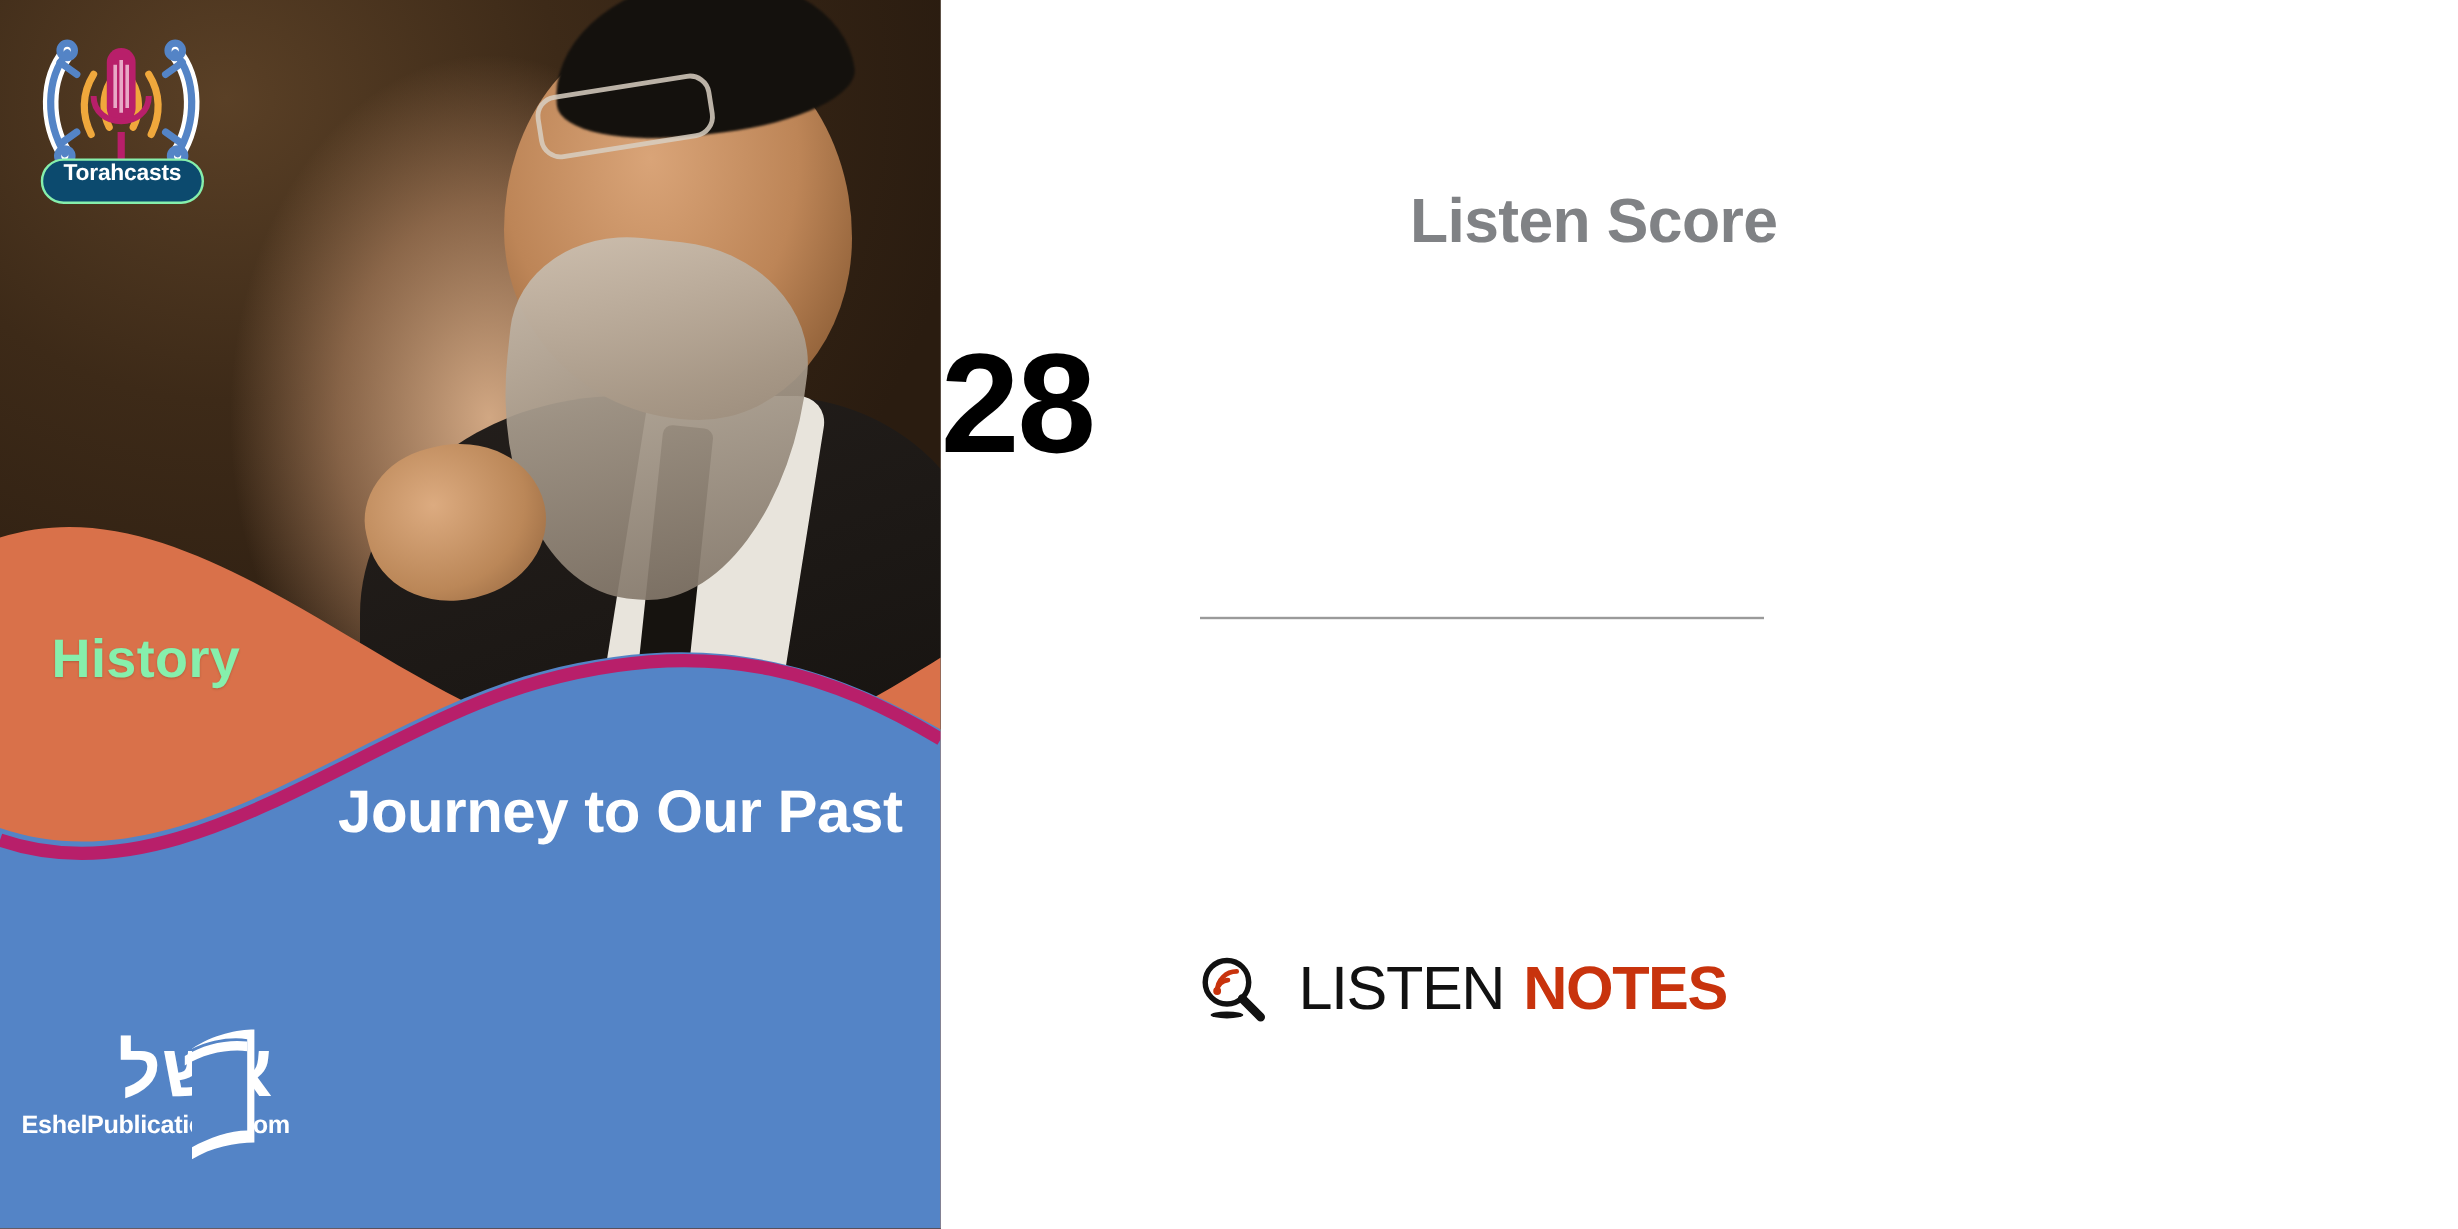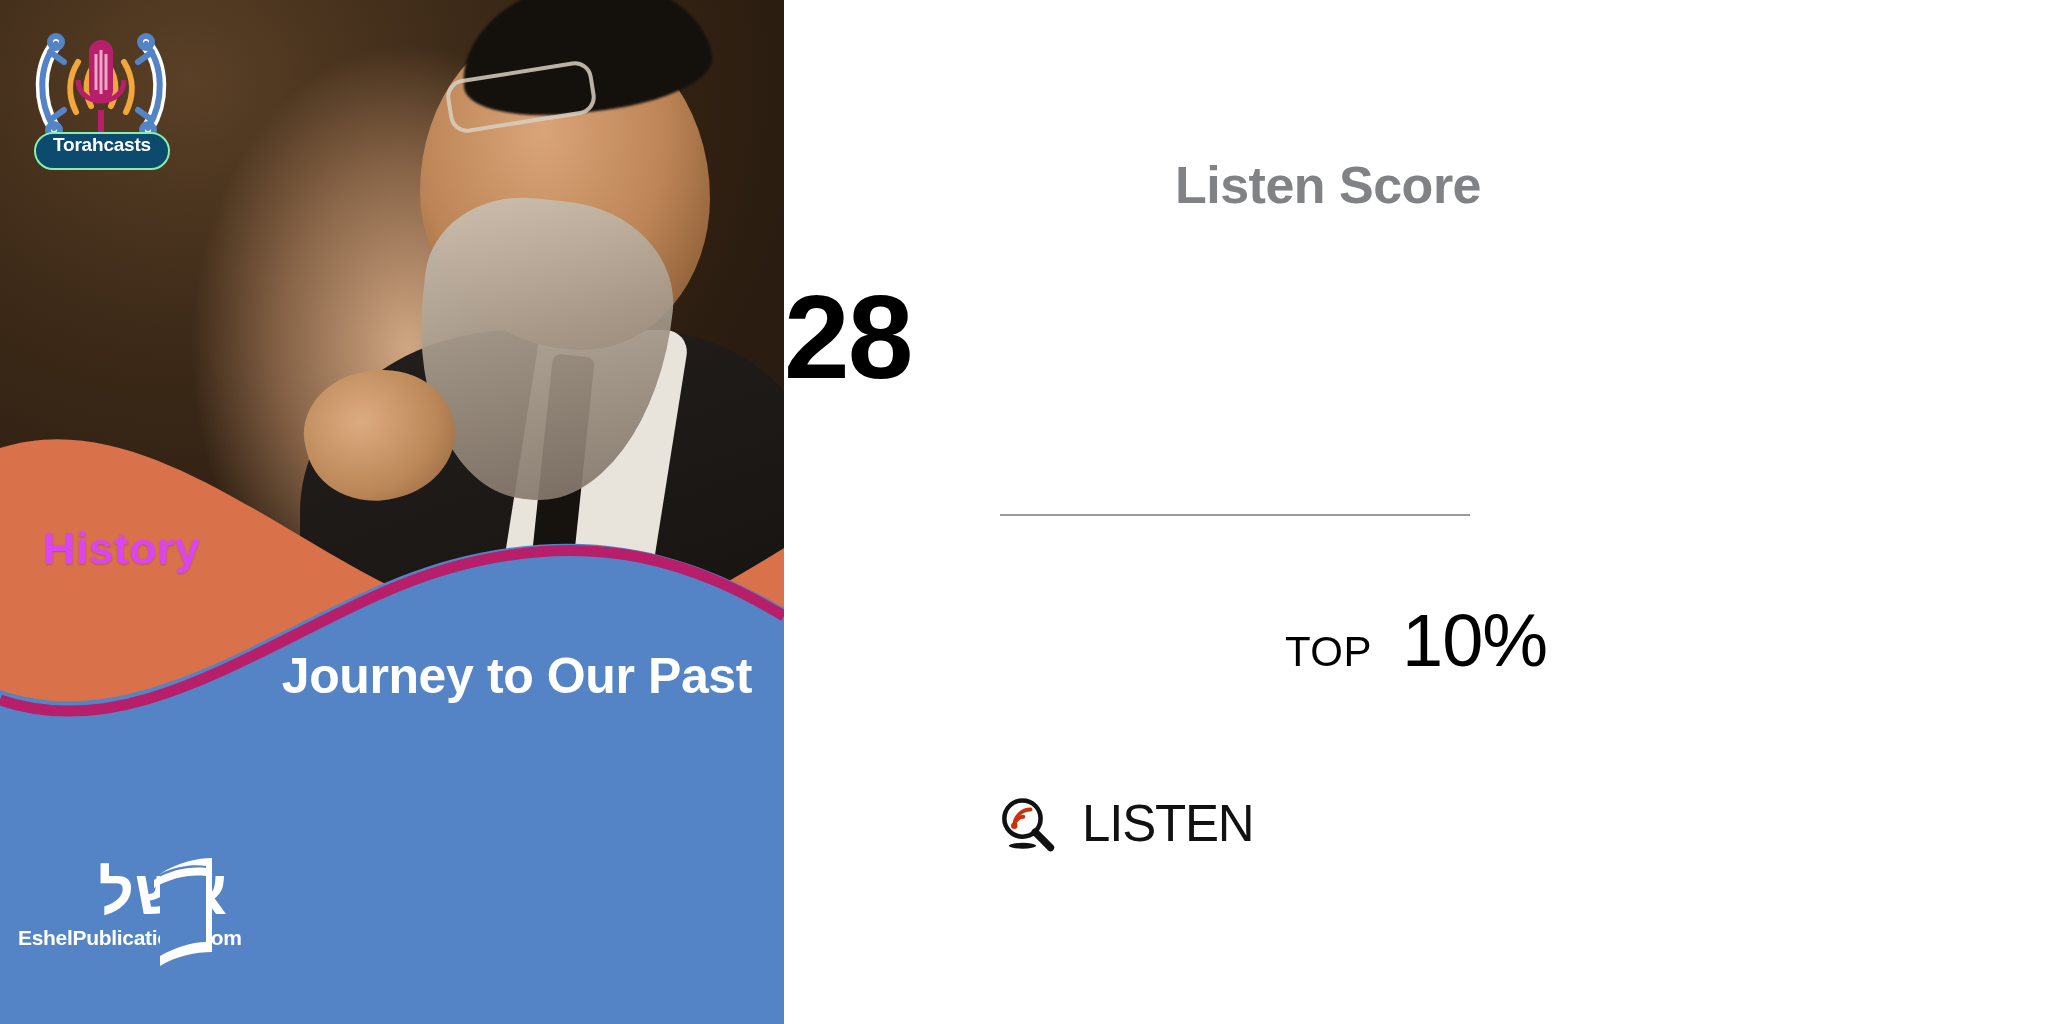--- a/index.html
+++ b/index.html
@@ -30,21 +30,21 @@
   .fig-shirt{position:absolute;left:520px;top:330px;width:150px;height:260px;background:#e8e4dc;transform:skewX(-9deg);
              border-radius:10px 26px 0 0;}
   .fig-tie{position:absolute;left:540px;top:355px;width:42px;height:250px;background:#16130f;transform:rotate(6deg);
            border-radius:8px;}
   .fig-hand{position:absolute;left:305px;top:370px;width:150px;height:130px;border-radius:44% 52% 48% 50%;
             background:radial-gradient(ellipse at 40% 36%, #dcab80 0%, #bb8758 60%, #8c5f3a 100%);transform:rotate(-14deg);}
 
   
   .waves{position:absolute;left:0;top:0;width:784px;height:1024px;}
 
-  .cat-label{position:absolute;left:43px;top:523px;color:#d946ef;font-size:45px;font-weight:bold;letter-spacing:.3px;
+  .cat-label{position:absolute;left:43px;top:523px;color:#86efac;font-size:45px;font-weight:bold;letter-spacing:.3px;
              text-shadow:0 1px 2px rgba(0,0,0,.18);}
 
   .title-block{position:absolute;left:0;top:650px;width:784px;text-align:right;padding-right:32px;box-sizing:border-box;}
   .pod-title{color:#fff;font-size:50px;font-weight:bold;letter-spacing:-.4px;line-height:1.06;margin-left:36px;}
   .pod-host{color:#fff;font-size:31px;font-weight:bold;margin-top:6px;letter-spacing:-.1px;}
 
   
   .tc-logo{position:absolute;left:16px;top:16px;width:170px;height:150px;}
   .tc-pill{position:absolute;left:18px;top:116px;width:136px;height:38px;border-radius:19px;background:#0c4a6e;
            border:2px solid #86efac;display:flex;align-items:flex-start;justify-content:center;box-sizing:border-box;}
@@ -155,33 +155,30 @@
     </div>
 
   </div>
 
   <div class="panel">
 
     <div class="ls-heading">Listen Score</div>
     <div class="ls-score">28</div>
     <div class="ls-rule"></div>
 
-    <div class="ls-top-row">
-      <span class="ls-top-word">TOP</span>
-      <span class="ls-top-pct">10%</span>
-    </div>
 
     <div class="ln-logo">
       <svg class="ln-icon" viewBox="0 0 64 64">
         <circle cx="27" cy="26" r="20" fill="none" stroke="#111" stroke-width="5"></circle>
         <line x1="41" y1="41" x2="58" y2="58" stroke="#111" stroke-width="8" stroke-linecap="round"></line>
         <ellipse cx="27" cy="56" rx="15" ry="3.2" fill="#111"></ellipse>
         <g fill="none" stroke="#c8330d" stroke-width="4.2" stroke-linecap="round">
           <path d="M18,34 C18,24 26,16 36,16"></path>
           <path d="M18,34 C18,29 23,24 28,24"></path>
         </g>
         <circle cx="18" cy="34" r="3.6" fill="#c8330d"></circle>
       </svg>
       <span class="ln-listen">LISTEN</span>
+      <span class="ln-notes">NOTES</span>
     </div>
 
   </div>
 </div>
 
 </body></html>

